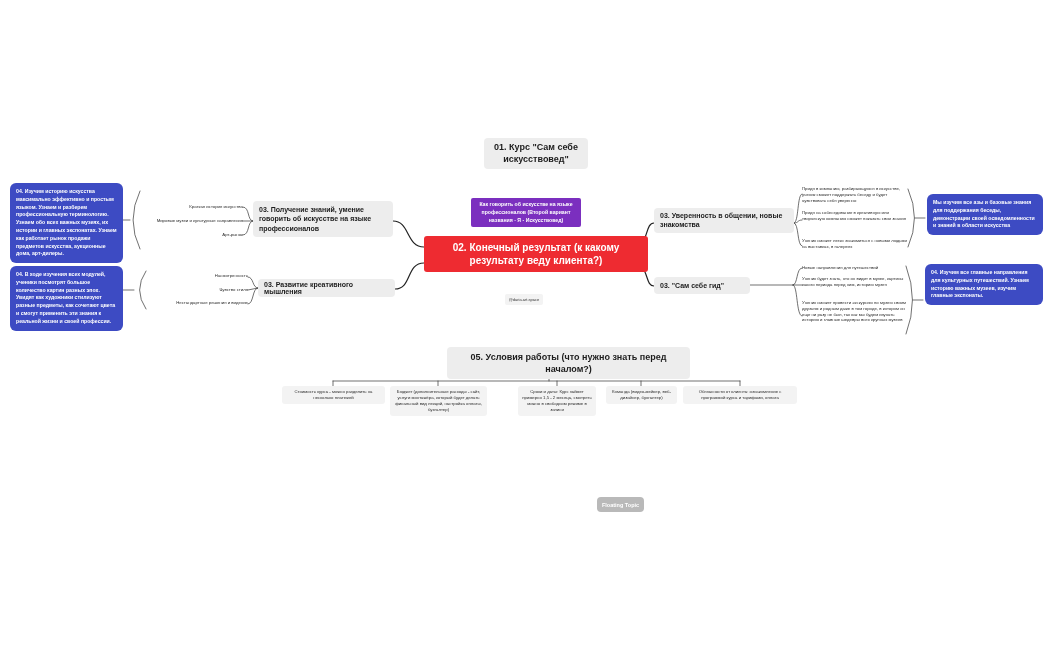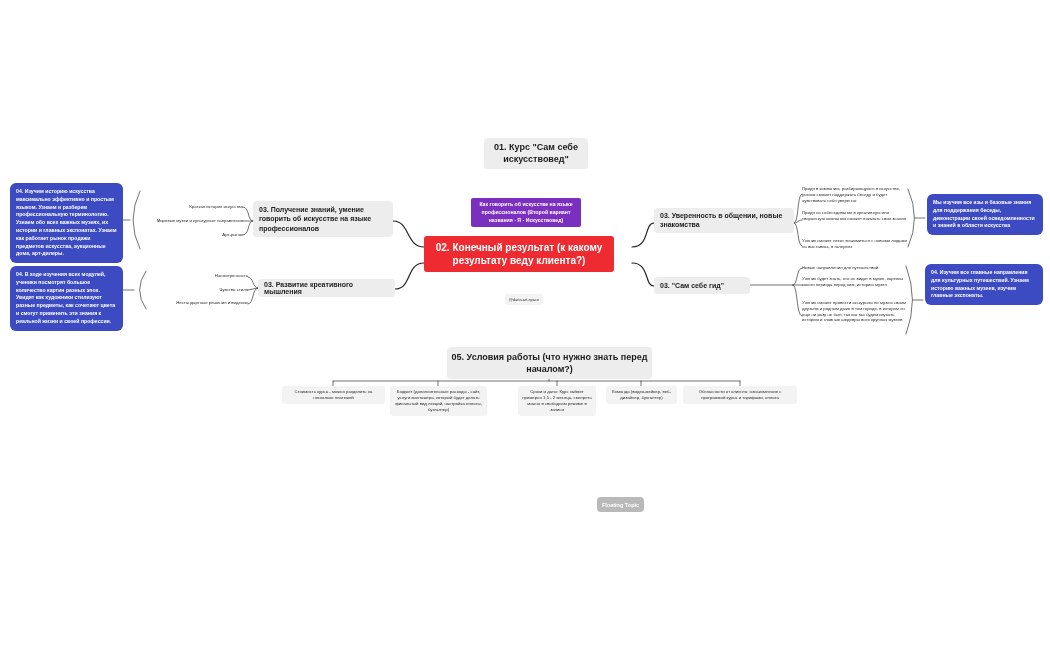--- a/index.html
+++ b/index.html
@@ -22,21 +22,21 @@
     font-size:4.3px;line-height:1.4;color:#2b2b2b;box-sizing:border-box;padding:3px 4px;}
   .pill{position:absolute;background:#b9b9b9;color:#ffffff;border-radius:4px;
     font-size:5.5px;font-weight:bold;display:flex;align-items:center;justify-content:center;}
   .t-title{left:484px;top:138px;width:104px;font-size:9px;line-height:1.3;padding:4px 4px;text-align:center;}
   .t-knowledge{left:253px;top:201px;width:140px;font-size:7px;font-weight:600;line-height:1.35;padding:4px 6px;}
   .t-creative{left:258px;top:279px;width:137px;height:18px;font-size:7px;font-weight:600;
     display:flex;align-items:center;padding:0 6px;}
   .t-confidence{left:654px;top:208px;width:140px;font-size:7px;font-weight:600;line-height:1.35;padding:3px 6px;}
   .t-guide{left:654px;top:277px;width:96px;height:17px;font-size:7px;font-weight:600;
     display:flex;align-items:center;padding:0 6px;}
-  .t-terms{left:447px;top:347px;width:205px;font-size:9px;line-height:1.35;padding:4px 4px;text-align:center;}
+  .t-terms{left:447px;top:347px;width:243px;font-size:9px;line-height:1.35;padding:4px 4px;text-align:center;}
   .handle{position:absolute;left:505px;top:294px;width:38px;height:11px;background:#f3f3f3;
     border-radius:2px;font-size:4px;color:#333;display:flex;align-items:center;justify-content:center;}
 </style>
 </head>
 <body>
 
 <div id="canvas">
 
   <svg id="wires" viewBox="0 0 1050 650" xmlns="http://www.w3.org/2000/svg">
     <g fill="none" stroke="#222222" stroke-width="1.2" stroke-linecap="round">
@@ -79,21 +79,21 @@
       <path d="M 557 381 L 557 386"></path>
       <path d="M 641 381 L 641 386"></path>
       <path d="M 740 381 L 740 386"></path>
     </g>
   </svg>
 
   <div class="topic t-title">01. Курс "Сам себе искусствовед"</div>
 
   <div class="purple" style="left:471px;top:198px;width:110px;">Как говорить об искусстве на языке профессионалов (Второй вариант названия - Я - Искусствовед)</div>
 
-  <div class="red" style="left:424px;top:236px;width:190px;height:36px;">02. Конечный результат (к какому результату веду клиента?)</div>
+  <div class="red" style="left:424px;top:236px;width:224px;height:36px;">02. Конечный результат (к какому результату веду клиента?)</div>
 
   <div class="handle">@daria.art.space</div>
 
   <div class="topic t-knowledge">03. Получение знаний, умение говорить об искусстве на языке профессионалов</div>
   <div class="leaf r" style="left:130px;top:204px;width:113px;">Краткая история искусства</div>
   <div class="leaf r" style="left:130px;top:218px;width:113px;">Мировые музеи и культурные направления</div>
   <div class="leaf r" style="left:130px;top:232px;width:113px;">Арт-рынок</div>
   <div class="callout" style="left:10px;top:183px;width:113px;">04. Изучим историю искусства максимально эффективно и простым языком. Узнаем и разберем профессиональную терминологию. Узнаем обо всех важных музеях, их истории и главных экспонатах. Узнаем как работает рынок продажи предметов искусства, аукционные дома, арт-дилеры.</div>
 
   <div class="topic t-creative">03. Развитие креативного мышления</div>

